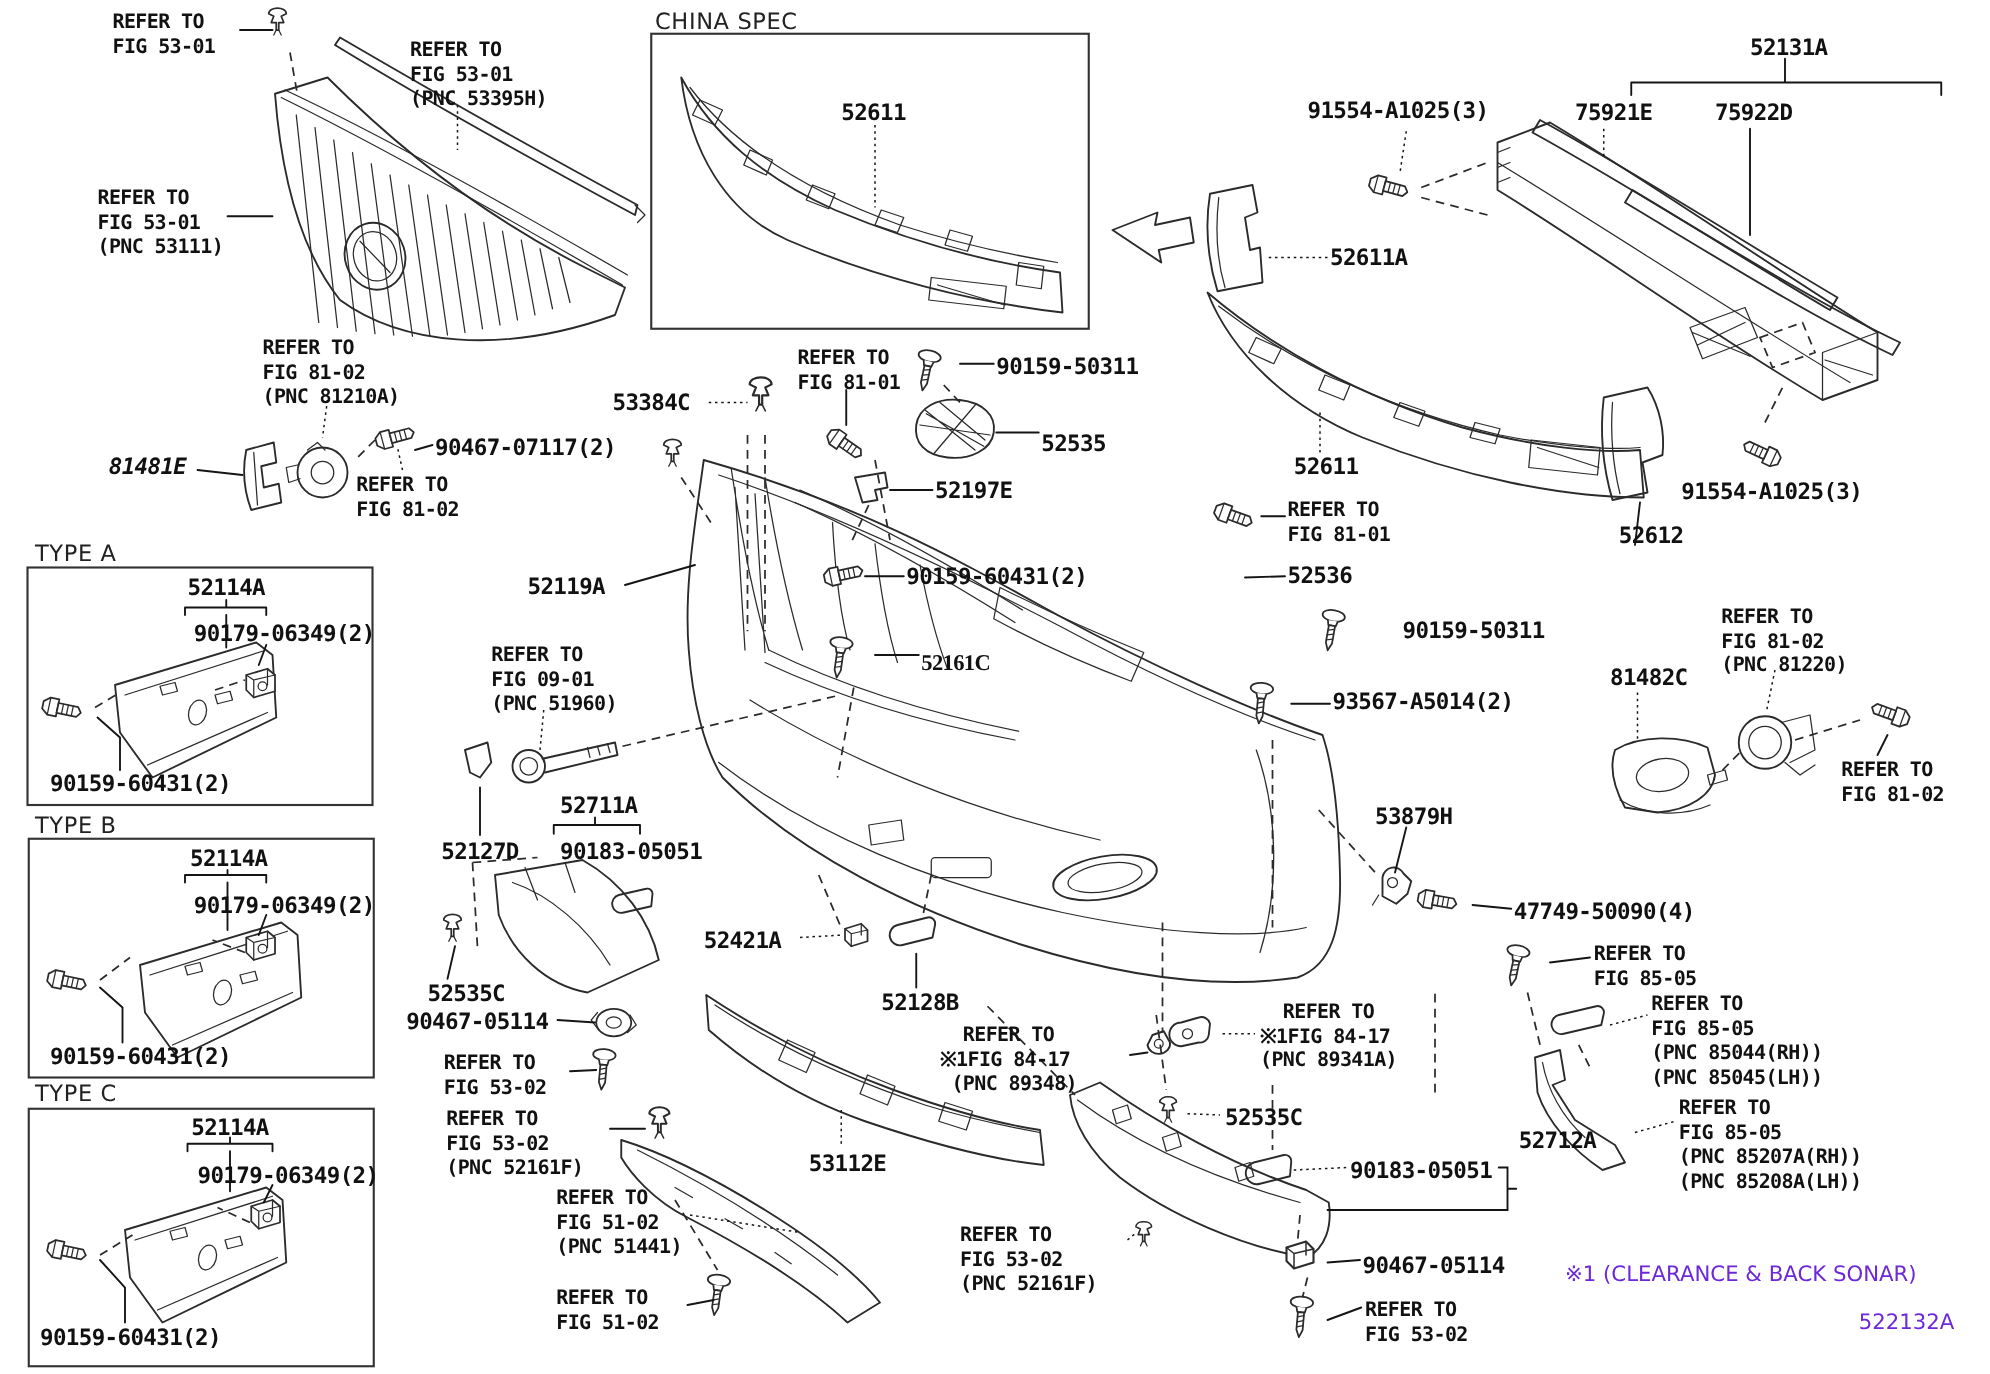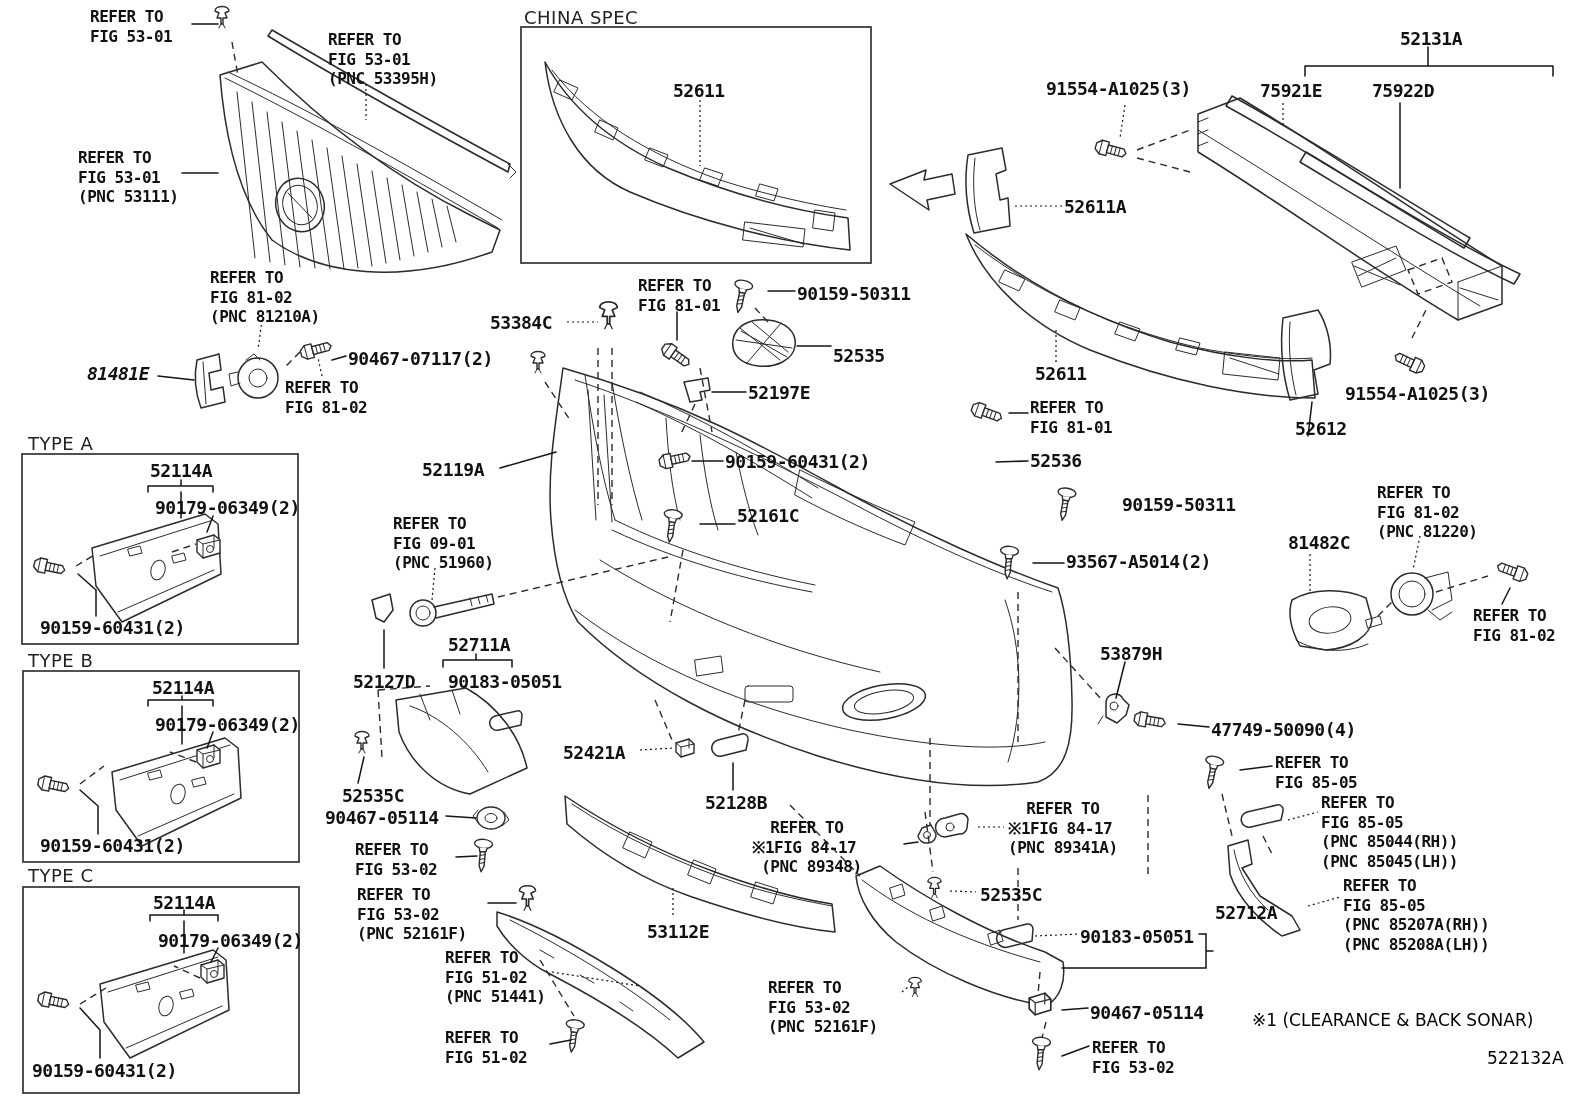--- a/index.html
+++ b/index.html
@@ -3,21 +3,21 @@
 <meta charset="utf-8">
 <style>
   html,body{margin:0;padding:0;background:#fff;}
   .stage{position:relative;width:1592px;height:1099px;background:#fff;overflow:hidden;
          font-family:"DejaVu Sans Mono",monospace;}
   .stage svg{position:absolute;left:0;top:0;}
   .lbl{position:absolute;white-space:pre;color:#111;}
   .part{font:bold 18px/1.18 "DejaVu Sans Mono",monospace;letter-spacing:-0.5px;}
   .ref{font:bold 16px/1.22 "DejaVu Sans Mono",monospace;letter-spacing:-0.5px;}
   .header{font:18px/1.1 "DejaVu Sans",sans-serif;color:#222;letter-spacing:0.5px;}
-  .note{font:17px/1.2 "DejaVu Sans",sans-serif;color:#000000;}
+  .note{font:17px/1.2 "DejaVu Sans",sans-serif;color:#6d28d9;}
   .s{stroke:#2b2b2b;fill:none;stroke-width:1.5;stroke-linejoin:round;stroke-linecap:round;}
   .thin{stroke-width:1;}
   .f{fill:#fff;stroke:#2b2b2b;stroke-width:1.4;stroke-linejoin:round;}
   .ld{stroke:#151515;fill:none;stroke-width:1.5;stroke-linecap:round;}
   .dot{stroke:#151515;fill:none;stroke-width:1.2;stroke-dasharray:2 3;}
   .dash{stroke:#2b2b2b;fill:none;stroke-width:1.4;stroke-dasharray:7 5;}
   .box{stroke:#333;fill:none;stroke-width:1.7;}
 </style>
 </head>
 <body>
@@ -333,21 +333,21 @@
       <div class="lbl ref" style="left: 1377px; top: 483px;">REFER TO
 FIG 81-02
 (PNC 81220)</div>
       <div class="lbl part" style="left: 1288px; top: 532px;">81482C</div>
       <div class="lbl ref" style="left: 1473px; top: 606px;">REFER TO
 FIG 81-02</div>
       <div class="lbl part" style="left: 422px; top: 459px;">52119A</div>
       <div class="lbl ref" style="left: 393px; top: 514px;">REFER TO
 FIG 09-01
 (PNC 51960)</div>
-      <div class="lbl part" style="left: 737px; top: 505px;">52161C</div>
+      <div class="lbl part" style="left: 737px; top: 520px; font-family: Liberation Serif, serif;">52161C</div>
       <div class="lbl part" style="left: 1066px; top: 551px;">93567-A5014(2)</div>
       <div class="lbl part" style="left: 1100px; top: 643px;">53879H</div>
       <div class="lbl part" style="left: 1211px; top: 719px;">47749-50090(4)</div>
       <div class="lbl part" style="left: 353px; top: 671px;">52127D</div>
       <div class="lbl part" style="left: 448px; top: 634px;">52711A</div>
       <div class="lbl part" style="left: 448px; top: 671px;">90183-05051</div>
       <div class="lbl part" style="left: 563px; top: 742px;">52421A</div>
       <div class="lbl part" style="left: 705px; top: 792px;">52128B</div>
       <div class="lbl part" style="left: 342px; top: 785px;">52535C</div>
       <div class="lbl part" style="left: 325px; top: 807px;">90467-05114</div>

